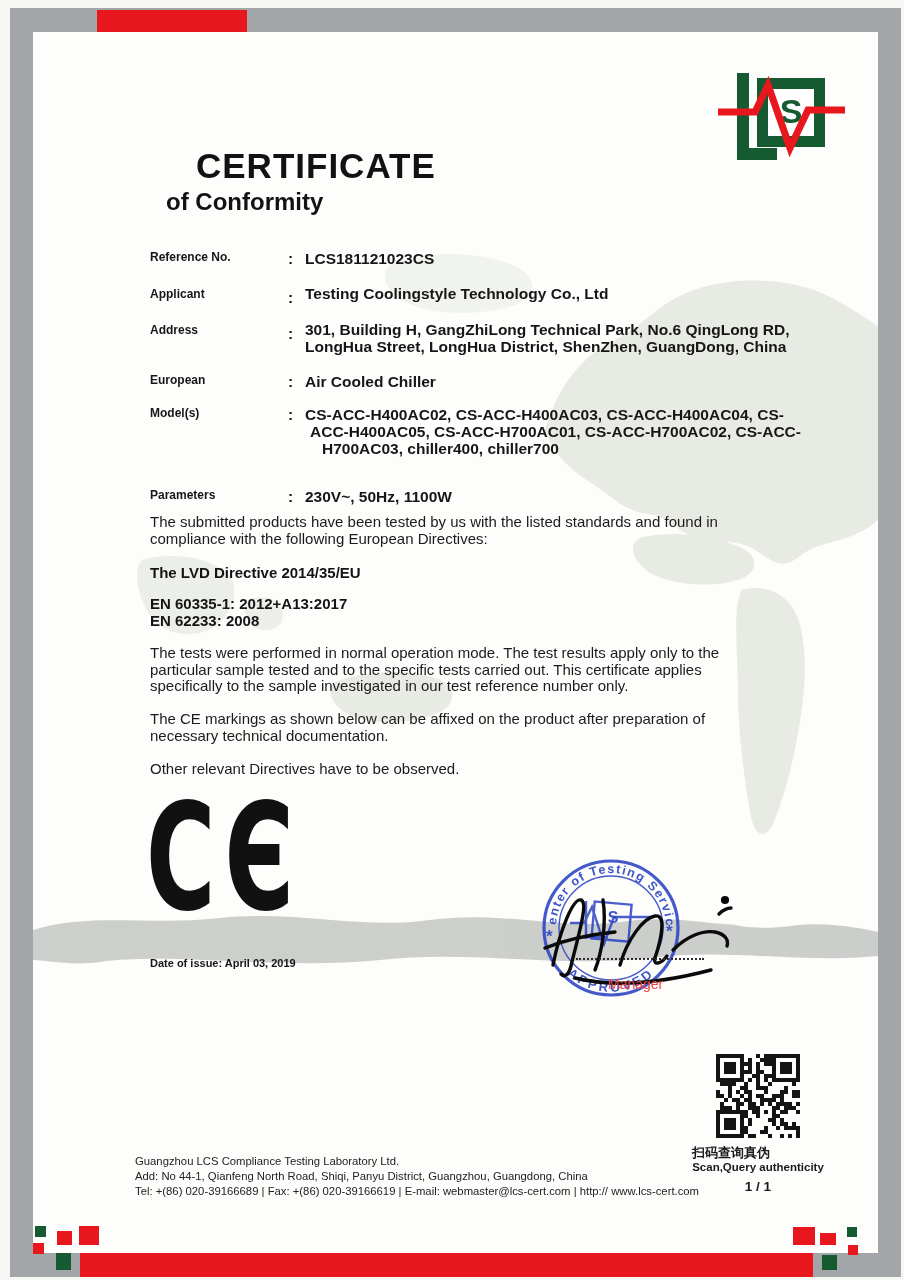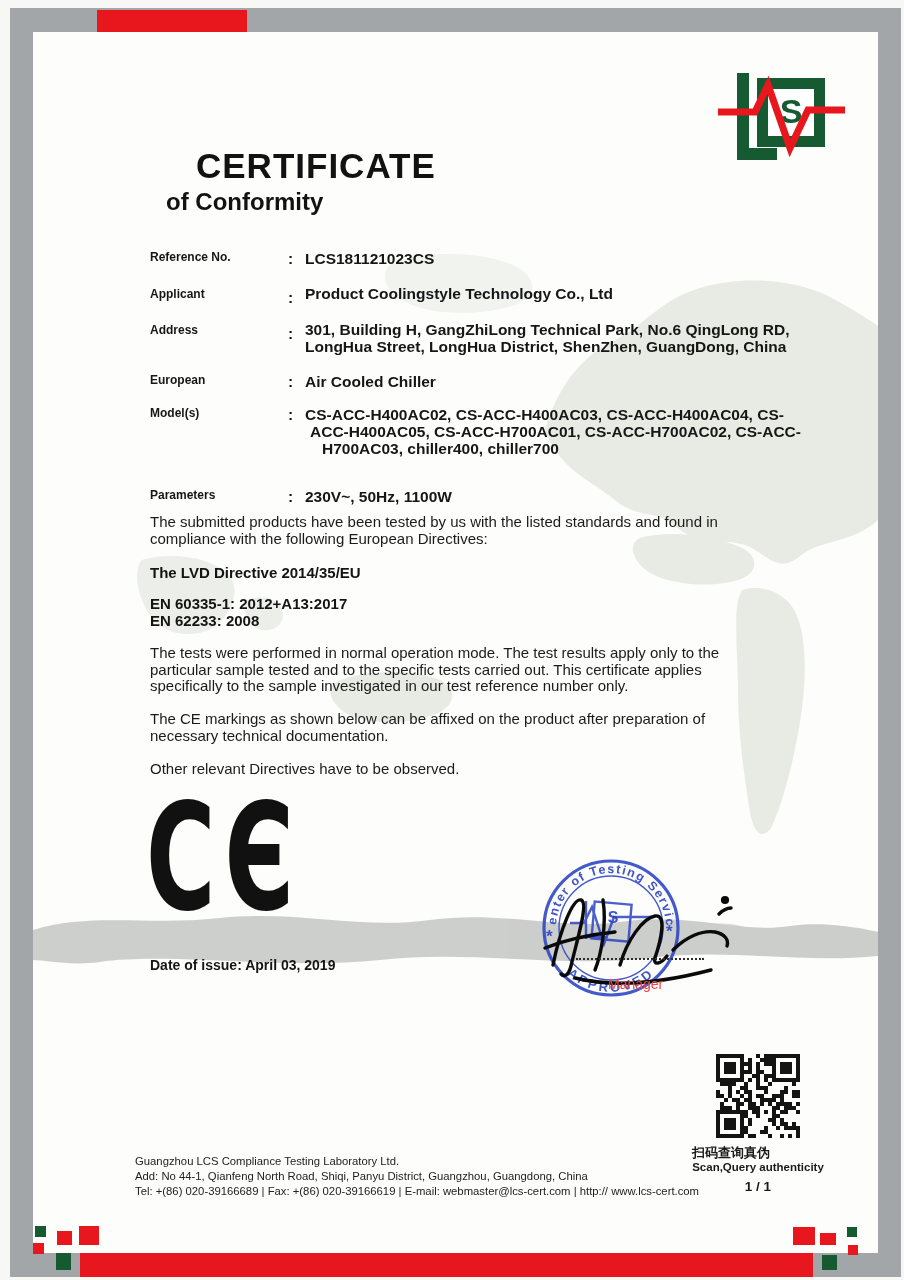--- a/index.html
+++ b/index.html
@@ -12,21 +12,21 @@
   .mark-green{position:absolute;background:#155a30;}
   .title{font-weight:bold;font-size:35px;letter-spacing:1px;color:#121212;}
   .subtitle{font-weight:bold;font-size:24px;color:#121212;}
   .lbl{font-weight:bold;font-size:12px;white-space:nowrap;}
   .sep{font-weight:bold;font-size:15.5px;}
   .vline{font-weight:bold;font-size:15.5px;line-height:17px;white-space:nowrap;}
   .bline{font-size:15px;line-height:16.5px;white-space:nowrap;color:#1b1b1b;}
   .bold .bline{font-weight:bold;color:#141414;}
   .ce{font-family:"DejaVu Sans",sans-serif;font-weight:bold;font-size:148px;line-height:1;
       letter-spacing:14px;color:#111;transform:scaleX(0.64);transform-origin:0 0;}
-  .date{font-weight:bold;font-size:14px;white-space:nowrap;}
+  .date{font-weight:bold;font-size:11px;white-space:nowrap;}
   .foot{font-size:11.3px;line-height:15px;white-space:nowrap;color:#222;}
   .qr-cap-cn{font-weight:bold;font-size:13px;text-align:center;color:#1a1a1a;}
   .qr-cap-en{font-weight:bold;font-size:11.5px;text-align:center;color:#1a1a1a;}
   .page-ind{font-weight:bold;font-size:13.5px;text-align:center;color:#1a1a1a;}
   .manager-line{position:absolute;border-bottom:2px dotted #2c2c2c;}
   .manager{font-size:14px;color:#ef4444;white-space:nowrap;}
   svg{display:block;}
 </style>
 </head>
 <body>
@@ -69,21 +69,21 @@
   <div class="abs subtitle" style="left:166px;top:188px;">of Conformity</div>
 
   <div class="abs" style="left:150px;top:250px;">
     <span class="lbl abs" style="left:0;top:0;">Reference No.</span>
     <span class="sep abs" style="left:138px;top:0;">:</span>
     <span class="vline abs" style="left:155px;top:0;">LCS181121023CS</span>
   </div>
   <div class="abs" style="left:150px;top:287px;">
     <span class="lbl abs" style="left:0;top:0;">Applicant</span>
     <span class="sep abs" style="left:138px;top:2px;">:</span>
-    <span class="vline abs" style="left:155px;top:-2px;">Product Coolingstyle Technology Co., Ltd</span>
+    <span class="vline abs" style="left:155px;top:-2px;">Testing Coolingstyle Technology Co., Ltd</span>
   </div>
   <div class="abs" style="left:150px;top:321px;">
     <span class="lbl abs" style="left:0;top:2px;">Address</span>
     <span class="sep abs" style="left:138px;top:4px;">:</span>
     <div class="vline abs" style="left:155px;top:0;">301, Building H, GangZhiLong Technical Park, No.6 QingLong RD,</div>
     <div class="vline abs" style="left:155px;top:17px;">LongHua Street, LongHua District, ShenZhen, GuangDong, China</div>
   </div>
   <div class="abs" style="left:150px;top:373px;">
     <span class="lbl abs" style="left:0;top:0;">European</span>
     <span class="sep abs" style="left:138px;top:0;">:</span>

